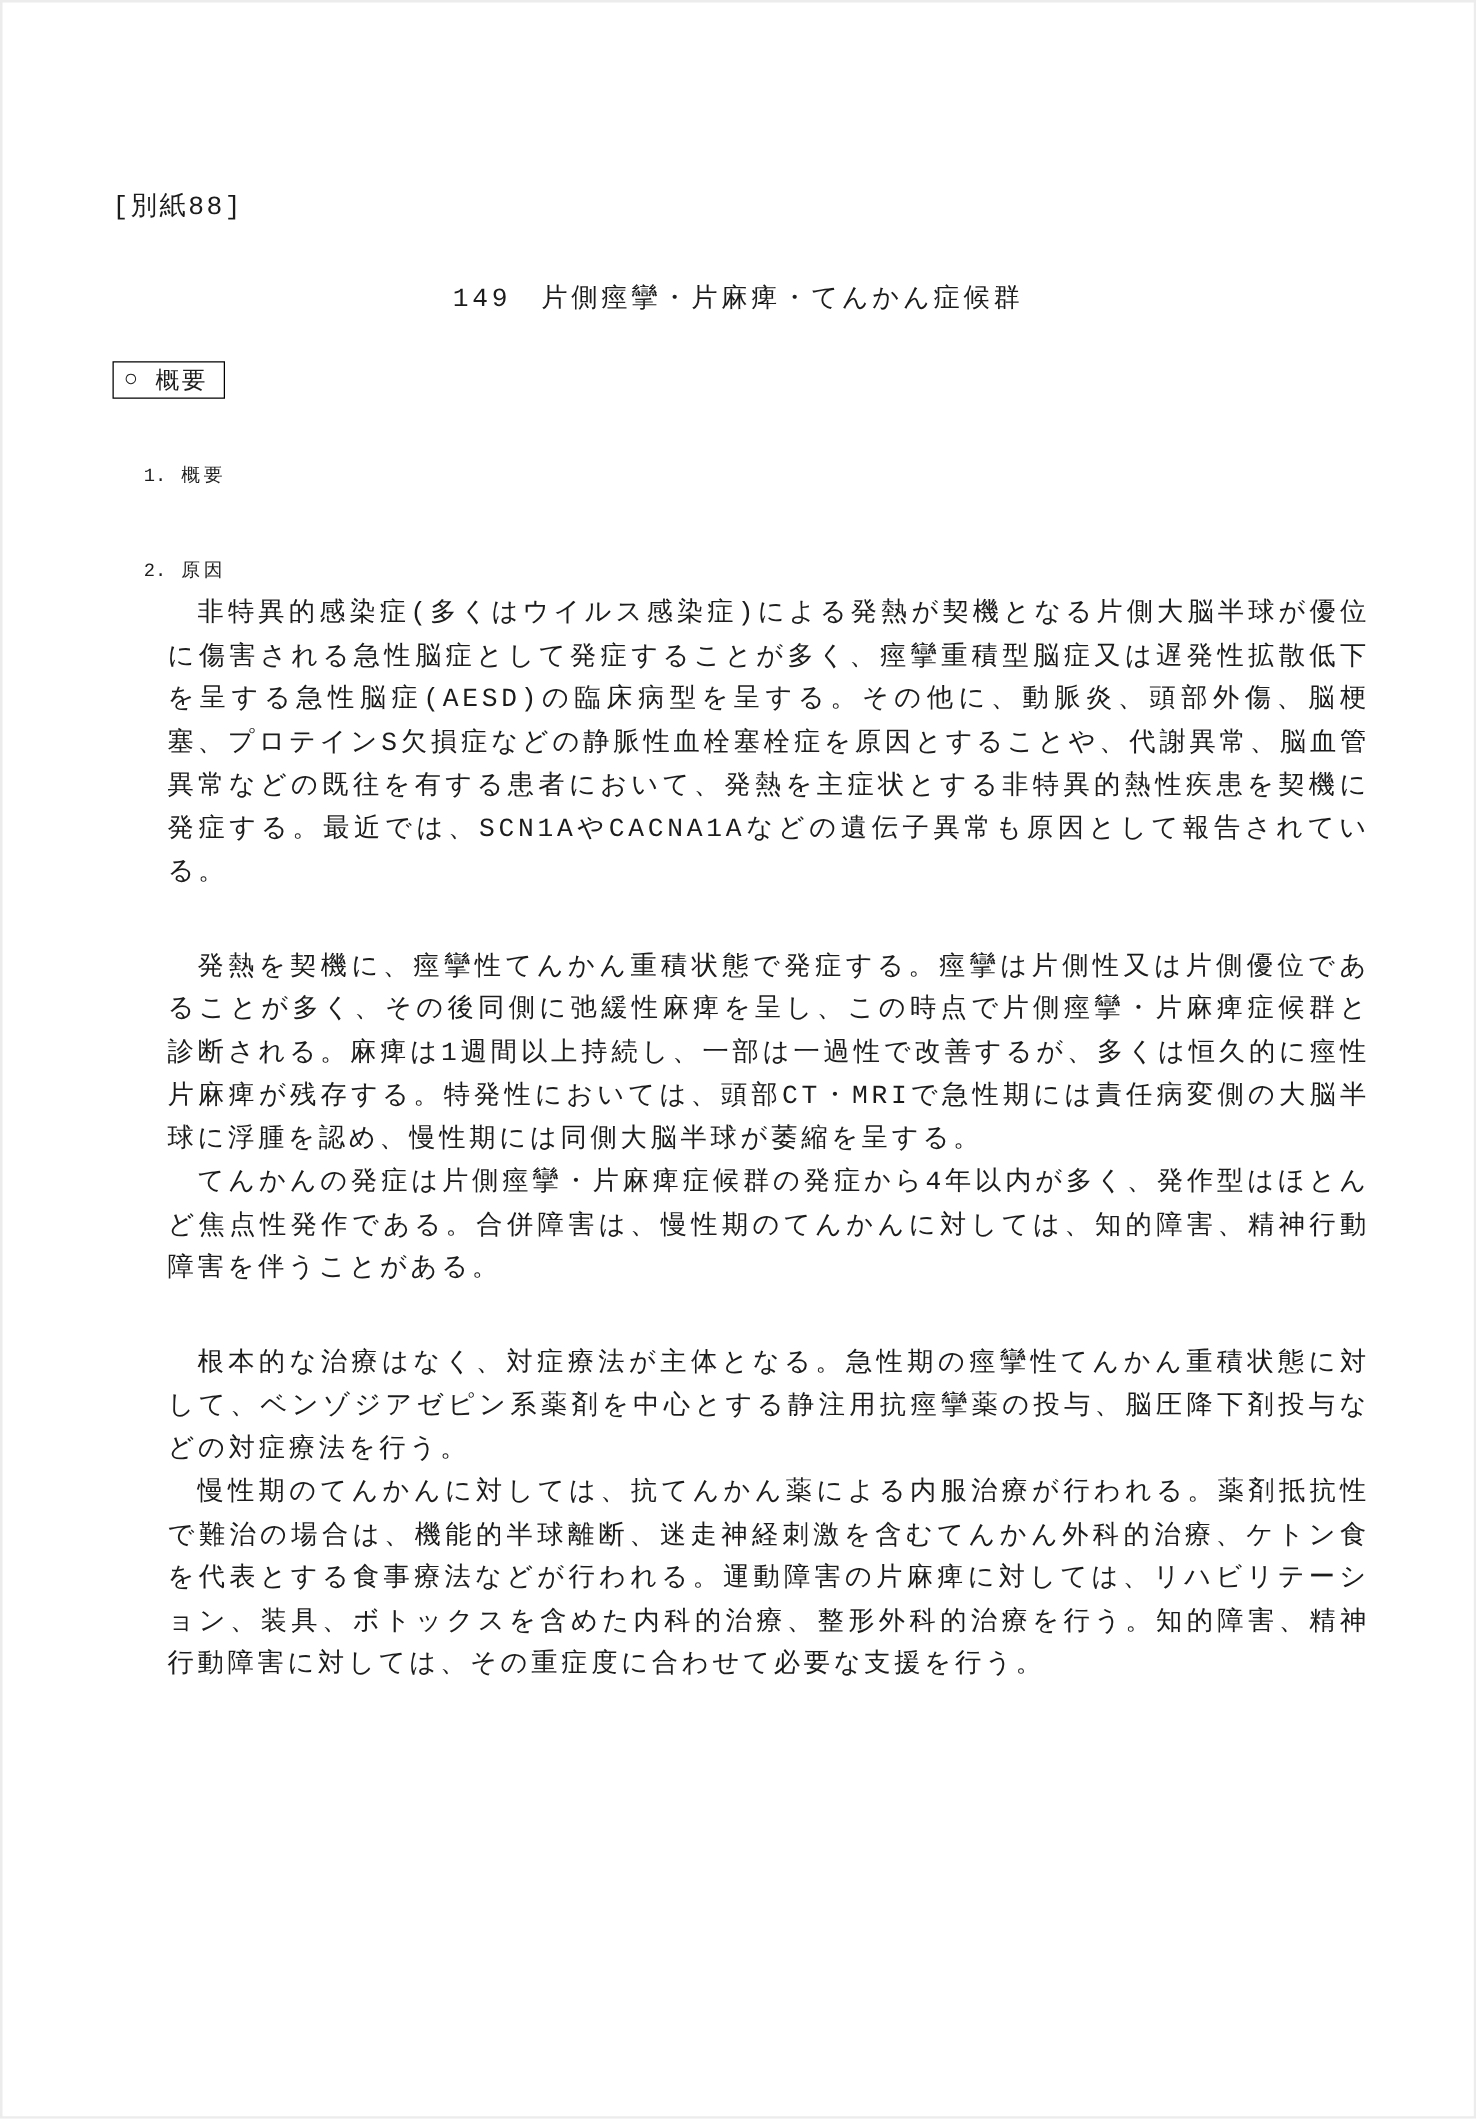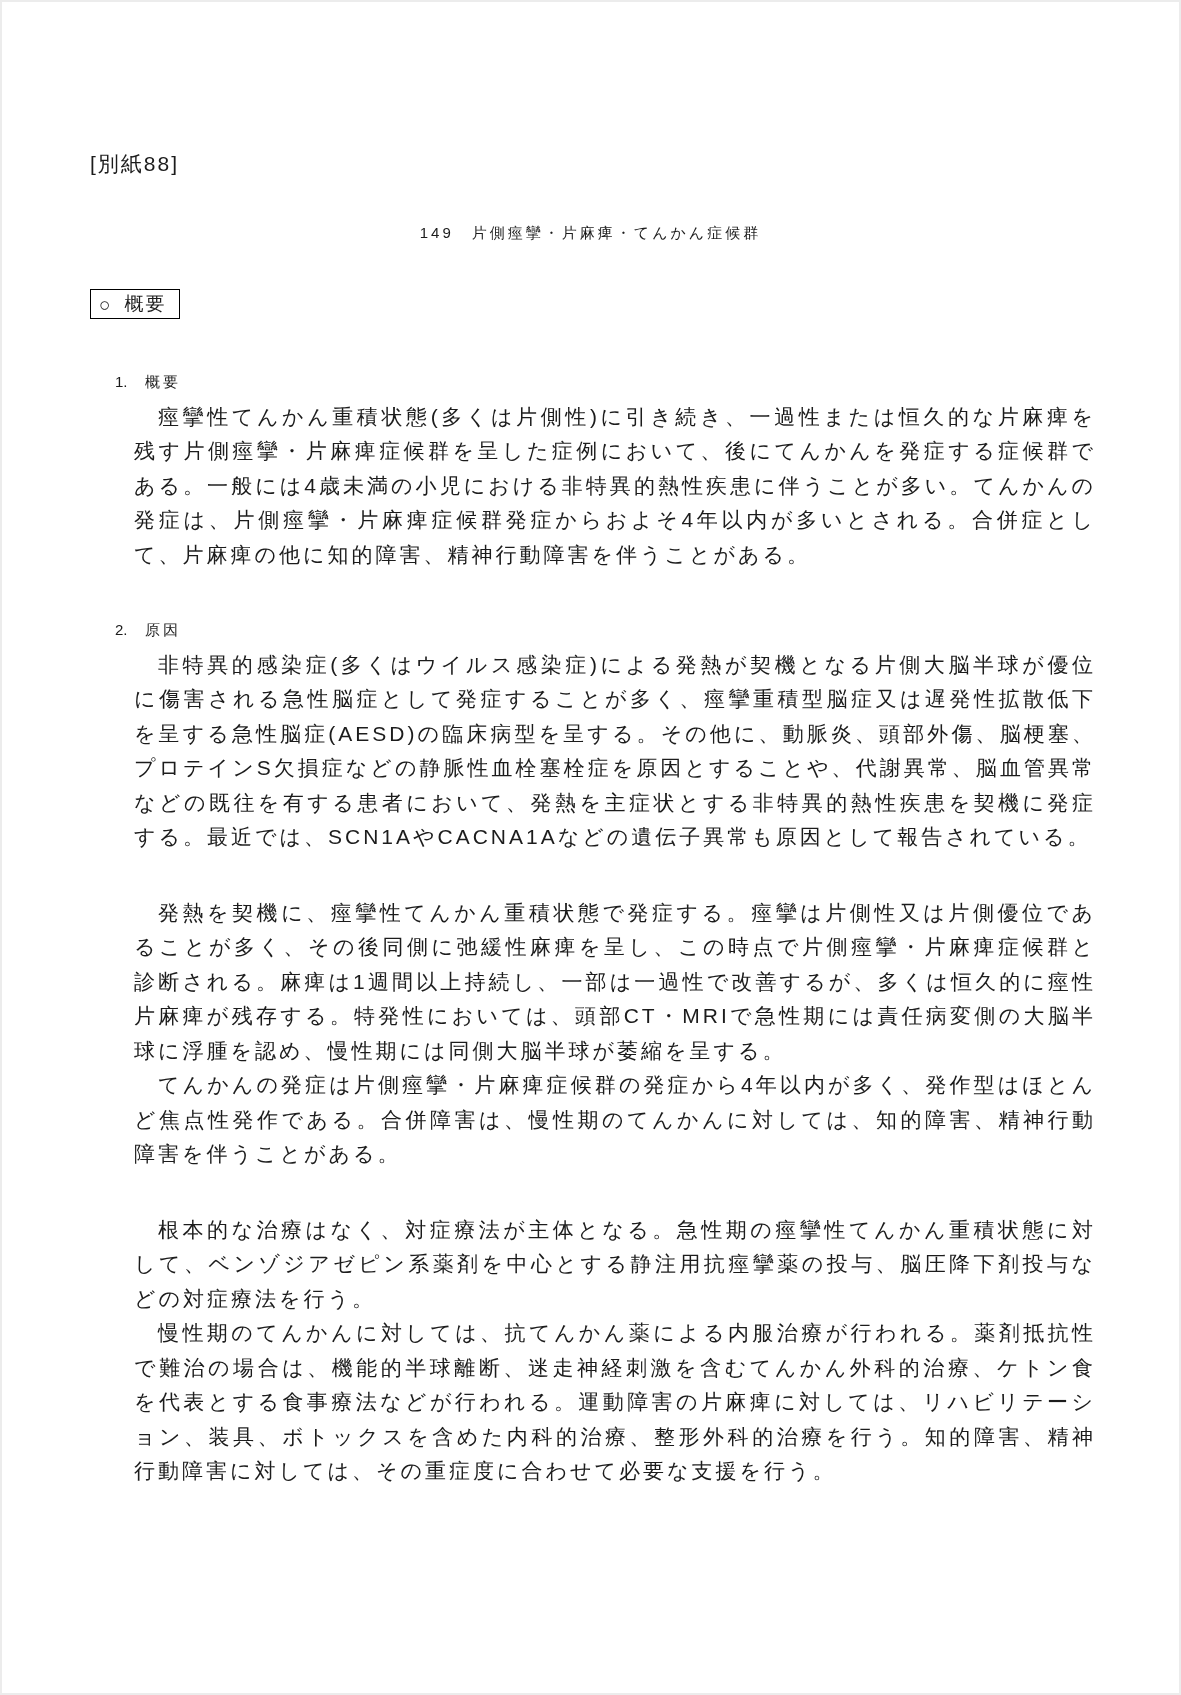--- a/index.html
+++ b/index.html
@@ -6,40 +6,40 @@
     margin: 0;
     padding: 0;
     background: #ffffff;
   }
   .page {
     position: relative;
     width: 1181px;
     height: 1695px;
     background: #ffffff;
     color: #1c1c1c;
-    font-family: Liberation Sans, sans-serif;
+    font-family: Liberation Mono, monospace;
     box-sizing: border-box;
     border: 2px solid #ececec;
     overflow: hidden;
   }
   .attachment-label {
     position: absolute;
     left: 88px;
     top: 148px;
     font-size: 21px;
     letter-spacing: 2px;
     white-space: nowrap;
   }
   .doc-title {
     position: absolute;
     left: 0;
     top: 222px;
     width: 100%;
     text-align: center;
-    font-size: 15px;
+    font-size: 21px;
     letter-spacing: 3px;
     white-space: nowrap;
   }
   .overview-box {
     position: absolute;
     left: 88px;
     top: 287px;
     width: 90px;
     height: 30px;
     border: 1px solid #000000;
@@ -100,21 +100,20 @@
   <div class="doc-title">149　片側痙攣・片麻痺・てんかん症候群</div>
 
   <div class="overview-box">
     <span class="marker">○</span>
     <span class="label">概要</span>
   </div>
 
   <div class="content" id="sections">
       <section class="doc-section">
         <h2 class="sec-heading"><span class="sec-num">1.</span><span>概要</span></h2>
-        <p class="sec-para">痙攣性てんかん重積状態(多くは片側性)に引き続き、一過性または恒久的な片麻痺を残す片側痙攣・片麻痺症候群を呈した症例において、後にてんかんを発症する症候群である。一般には4歳未満の小児における非特異的熱性疾患に伴うことが多い。てんかんの発症は、片側痙攣・片麻痺症候群発症からおよそ4年以内が多いとされる。合併症として、片麻痺の他に知的障害、精神行動障害を伴うことがある。</p>
       </section>
       <section class="doc-section">
         <h2 class="sec-heading"><span class="sec-num">2.</span><span>原因</span></h2>
         <p class="sec-para">非特異的感染症(多くはウイルス感染症)による発熱が契機となる片側大脳半球が優位に傷害される急性脳症として発症することが多く、痙攣重積型脳症又は遅発性拡散低下を呈する急性脳症(AESD)の臨床病型を呈する。その他に、動脈炎、頭部外傷、脳梗塞、プロテインS欠損症などの静脈性血栓塞栓症を原因とすることや、代謝異常、脳血管異常などの既往を有する患者において、発熱を主症状とする非特異的熱性疾患を契機に発症する。最近では、SCN1AやCACNA1Aなどの遺伝子異常も原因として報告されている。</p>
       </section>
       <section class="doc-section">
         <p class="sec-para">発熱を契機に、痙攣性てんかん重積状態で発症する。痙攣は片側性又は片側優位であることが多く、その後同側に弛緩性麻痺を呈し、この時点で片側痙攣・片麻痺症候群と診断される。麻痺は1週間以上持続し、一部は一過性で改善するが、多くは恒久的に痙性片麻痺が残存する。特発性においては、頭部CT・MRIで急性期には責任病変側の大脳半球に浮腫を認め、慢性期には同側大脳半球が萎縮を呈する。</p>
         <p class="sec-para">てんかんの発症は片側痙攣・片麻痺症候群の発症から4年以内が多く、発作型はほとんど焦点性発作である。合併障害は、慢性期のてんかんに対しては、知的障害、精神行動障害を伴うことがある。</p>
       </section>
       <section class="doc-section">

